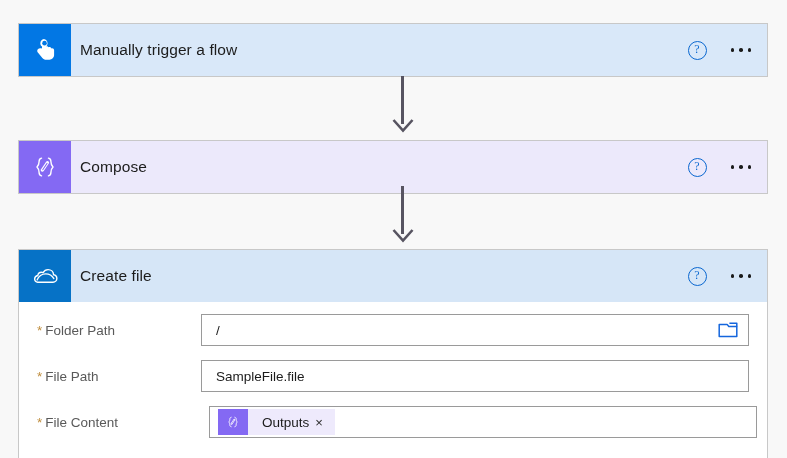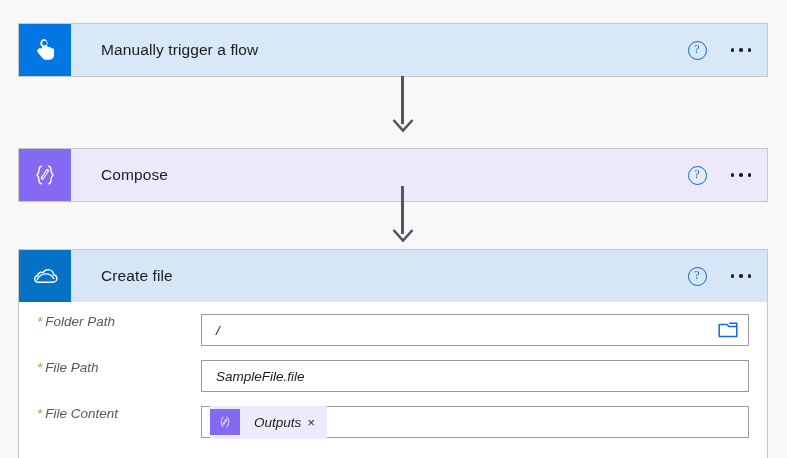--- a/index.html
+++ b/index.html
@@ -37,21 +37,21 @@
     width: 52px;
     height: 52px;
     flex: 0 0 52px;
     display: flex;
     align-items: center;
     justify-content: center;
   }
   .card-title {
     font-size: 15.5px;
     color: #1c1c1c;
-    margin-left: 30px;
+    margin-left: 9px;
     letter-spacing: 0.1px;
     white-space: nowrap;
   }
   .header-actions {
     position: absolute;
     right: 14px;
     top: 0;
     height: 52px;
     display: flex;
     align-items: center;
@@ -114,27 +114,26 @@
     height: 16px;
   }
 
   
   .card-body {
     background: #ffffff;
     padding: 12px 0 26px 0;
   }
   .form-row {
     display: flex;
-    align-items: flex-start;
+    align-items: center;
     height: 32px;
     margin: 0 0 14px 0;
     padding-left: 18px;
-    font-style: italic;
-  }
-  .form-row:last-child { margin-bottom: 0; }
+  }
+  .form-row:last-child { margin-bottom: 0; gap: 8px; }
   .field-label {
     width: 164px;
     flex: 0 0 164px;
     font-size: 13.5px;
     color: #595959;
     white-space: nowrap;
   }
   .req {
     color: #bf8d3d;
     margin-right: 3px;
@@ -164,21 +163,21 @@
     top: 6px;
     width: 20px;
     height: 17px;
     cursor: pointer;
   }
 
   
   .token {
     display: inline-flex;
     align-items: center;
-    height: 33px;
+    height: 26px;
     margin-left: 8px;
     background: #eeeafc;
   }
   .token-icon {
     width: 30px;
     height: 26px;
     background: #8469f3;
     display: flex;
     align-items: center;
     justify-content: center;
@@ -223,21 +222,21 @@
     </div>
   </div>
 
   <div class="connector" style="top:76px;height:58px;">
     <div class="stem" style="height:48px;"></div>
     <svg class="head" style="top:42px;" viewBox="0 0 24 16" aria-hidden="true">
       <path d="M2.5 2 L12 12.6 L21.5 2" fill="none" stroke="#575461" stroke-width="2.6"></path>
     </svg>
   </div>
 
-  <div class="card compose" style="top:148px;">
+  <div class="card compose" style="top:140px;">
     <div class="card-header">
       <div class="icon-box">
         <svg width="30" height="30" viewBox="0 0 32 32" aria-hidden="true">
           <path d="M12.3 6.5c-2.2.5-2.6 2-2.6 3.6 0 2.2-.3 3.9-2.2 5.9 1.9 2 2.2 3.7 2.2 5.9 0 1.6.4 3.1 2.6 3.6" fill="none" stroke="#ffffff" stroke-width="1.5" stroke-linecap="round"></path>
           <path d="M19.7 6.5c2.2.5 2.6 2 2.6 3.6 0 2.2.3 3.9 2.2 5.9-1.9 2-2.2 3.7-2.2 5.9 0 1.6-.4 3.1-2.6 3.6" fill="none" stroke="#ffffff" stroke-width="1.5" stroke-linecap="round"></path>
           <path d="M18.6 11.4 L13.2 19.4" fill="none" stroke="#ffffff" stroke-width="3.4" stroke-linecap="round"></path>
           <path d="M18.2 12.1 L13.6 18.9" fill="none" stroke="#8469f3" stroke-width="1.1" stroke-linecap="round"></path>
         </svg>
       </div>
       <div class="card-title">Compose</div>

